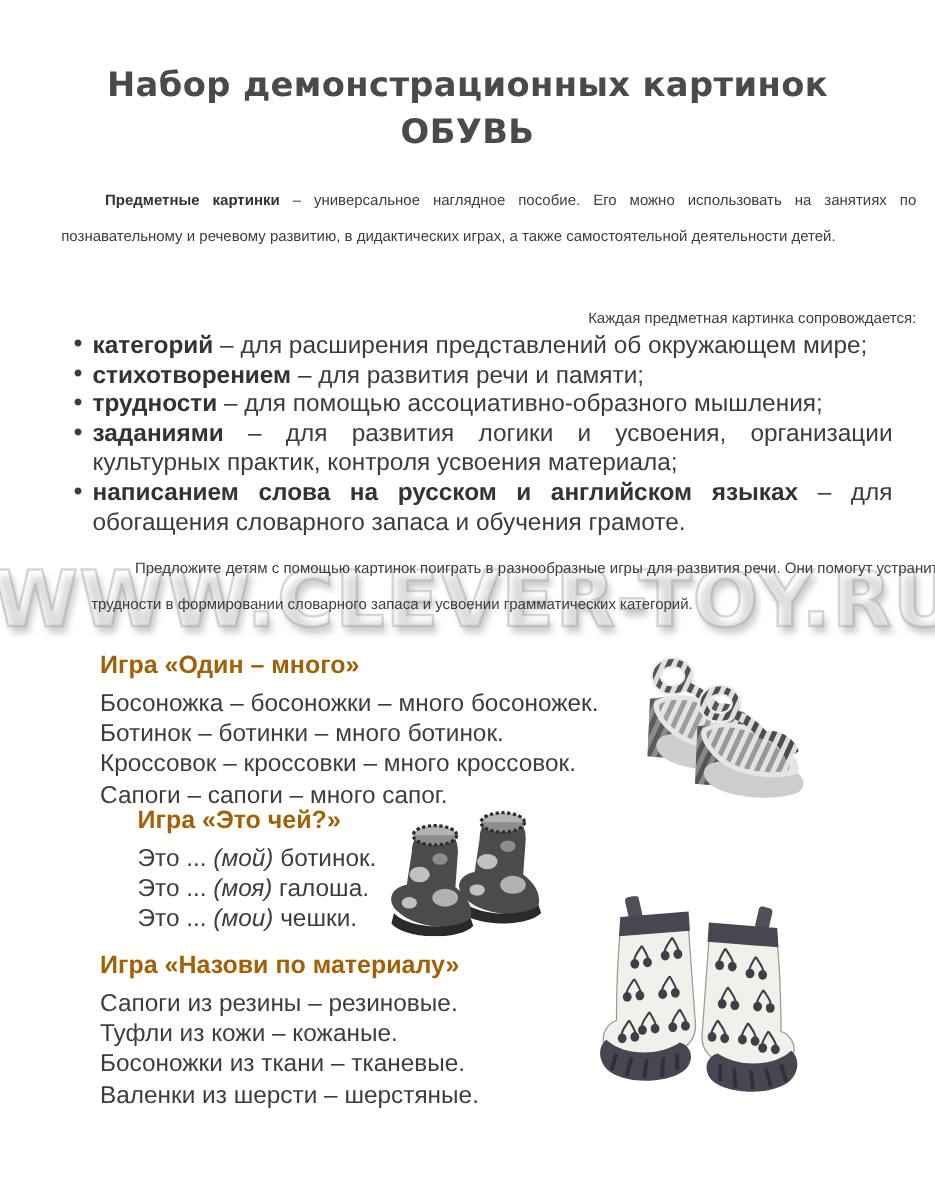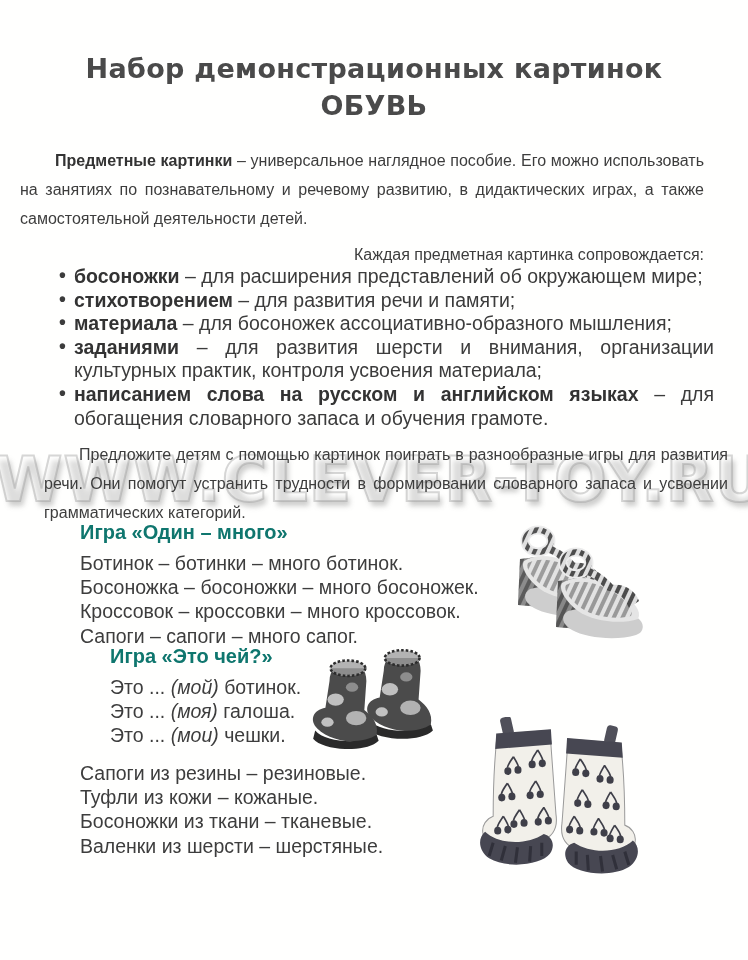--- a/index.html
+++ b/index.html
@@ -10,22 +10,22 @@
     font-family:"Liberation Sans", sans-serif; color:#3c3c3c;
   }
   
   .title-block { position:absolute; top:50px; left:0; width:100%; text-align:center; z-index:3; }
   .title-line {
     font-family:"DejaVu Sans", sans-serif; font-weight:bold;
     font-size:27px; line-height:37px; color:#4a4a4a; letter-spacing:.3px;
   }
   
   .para {
-    position:absolute; left:20px; width:684px; z-index:3;
-    font-size:16px; line-height:29.2px; text-align:justify; color:#3d3d3d;
+    position:absolute; left:49px; width:684px; z-index:3;
+    font-size:12px; line-height:29.2px; text-align:justify; color:#3d3d3d;
   }
   .indent { text-indent:35px; }
   #intro { top:146px; }
   #accomp-heading { top:240px; text-align:right; }
   .bold { font-weight:bold; color:#333333; }
   
   .bullets {
     position:absolute; left:62px; top:265px; width:652px; z-index:3;
     font-size:19.5px; line-height:23.6px; text-align:justify;
   }
@@ -37,21 +37,21 @@
     position:absolute; top:443px; left:-6px; width:760px; z-index:1;
     text-align:center; white-space:nowrap;
     font-family:"DejaVu Sans", sans-serif; font-weight:bold;
     font-size:62px; letter-spacing:1px;
     color:rgba(255,255,255,0.30);
     -webkit-text-stroke:2px rgba(150,150,150,0.38);
     text-shadow:3px 5px 5px rgba(115,115,115,0.35);
   }
   
   .game { position:absolute; left:80px; z-index:3; }
-  .game-title { font-size:20px; font-weight:bold; color:#0f766e; margin-bottom:7px; }
+  .game-title { font-size:20px; font-weight:bold; color:#a16207; margin-bottom:7px; }
   .gline { font-size:19.5px; line-height:24.2px; color:#3d3d3d; }
   .gline i { }
   #game-1 { top:521px; }
   #game-2 { top:645px;margin-left:30px; }
   #game-3 { top:761px; }
   
   figure { position:absolute; z-index:2; }
   #fig-sandals  { left:514px; top:515px; width:134px; height:126px; }
   #fig-slippers { left:307px; top:644px; width:130px; height:105px; }
   #fig-boots    { left:479px; top:717px; width:162px; height:160px; }
@@ -66,56 +66,57 @@
     <div class="title-line">Набор демонстрационных картинок</div>
     <div class="title-line">ОБУВЬ</div>
   </header>
 
   <p class="para indent" id="intro"><span class="bold">Предметные картинки</span><span> – универсальное наглядное пособие. Его можно использовать на занятиях по познавательному и речевому развитию, в дидактических играх, а также самостоятельной деятельности детей.</span></p>
 
   <p class="para indent" id="accomp-heading">Каждая предметная картинка сопровождается:</p>
 
   <div class="bullets">
     <div class="bullet-item">
-      <span class="marker">•</span><span class="bold">босоножки</span><span> – для расширения представлений об окружающем мире;</span>
+      <span class="marker">•</span><span class="bold">категорий</span><span> – для расширения представлений об окружающем мире;</span>
     </div>
     <div class="bullet-item">
       <span class="marker">•</span><span class="bold">стихотворением</span><span> – для развития речи и памяти;</span>
     </div>
     <div class="bullet-item">
-      <span class="marker">•</span><span class="bold">материала</span><span> – для босоножек ассоциативно-образного мышления;</span>
+      <span class="marker">•</span><span class="bold">трудности</span><span> – для помощью ассоциативно-образного мышления;</span>
     </div>
     <div class="bullet-item">
-      <span class="marker">•</span><span class="bold">заданиями</span><span> – для развития шерсти и внимания, организации культурных практик, контроля усвоения материала;</span>
+      <span class="marker">•</span><span class="bold">заданиями</span><span> – для развития логики и усвоения, организации культурных практик, контроля усвоения материала;</span>
     </div>
     <div class="bullet-item">
       <span class="marker">•</span><span class="bold">написанием слова на русском и английском языках</span><span> – для обогащения словарного запаса и обучения грамоте.</span>
     </div>
   </div>
 
   <p class="para indent" id="suggestion">Предложите детям с помощью картинок поиграть в разнообразные игры для развития речи. Они помогут устранить трудности в формировании словарного запаса и усвоении грамматических категорий.</p>
 
   <div class="watermark">WWW.CLEVER-TOY.RU</div>
 
   <section class="game" id="game-1">
     <h2 class="game-title">Игра «Один – много»</h2>
+    <div class="gline"><span>Босоножка – босоножки – много босоножек.</span><i></i><span></span></div>
     <div class="gline"><span>Ботинок – ботинки – много ботинок.</span><i></i><span></span></div>
-    <div class="gline"><span>Босоножка – босоножки – много босоножек.</span><i></i><span></span></div>
     <div class="gline"><span>Кроссовок – кроссовки – много кроссовок.</span><i></i><span></span></div>
     <div class="gline"><span>Сапоги – сапоги – много сапог.</span><i></i><span></span></div>
   </section>
 
   <section class="game" id="game-2">
     <h2 class="game-title">Игра «Это чей?»</h2>
     <div class="gline"><span>Это ... </span><i>(мой)</i><span> ботинок.</span></div>
     <div class="gline"><span>Это ... </span><i>(моя)</i><span> галоша.</span></div>
     <div class="gline"><span>Это ... </span><i>(мои)</i><span> чешки.</span></div>
   </section>
 
   <section class="game" id="game-3">
+    <h2 class="game-title">Игра «Назови по материалу»</h2>
     <div class="gline"><span>Сапоги из резины – резиновые.</span><i></i><span></span></div>
     <div class="gline"><span>Туфли из кожи – кожаные.</span><i></i><span></span></div>
     <div class="gline"><span>Босоножки из ткани – тканевые.</span><i></i><span></span></div>
     <div class="gline"><span>Валенки из шерсти – шерстяные.</span><i></i><span></span></div>
   </section>
 
   <figure id="fig-sandals" aria-label="босоножки на каблуке">
     <svg viewBox="0 0 134 126" preserveAspectRatio="none">
       <defs>
         <pattern id="wstr" width="8" height="8" patternUnits="userSpaceOnUse" patternTransform="rotate(25)">

